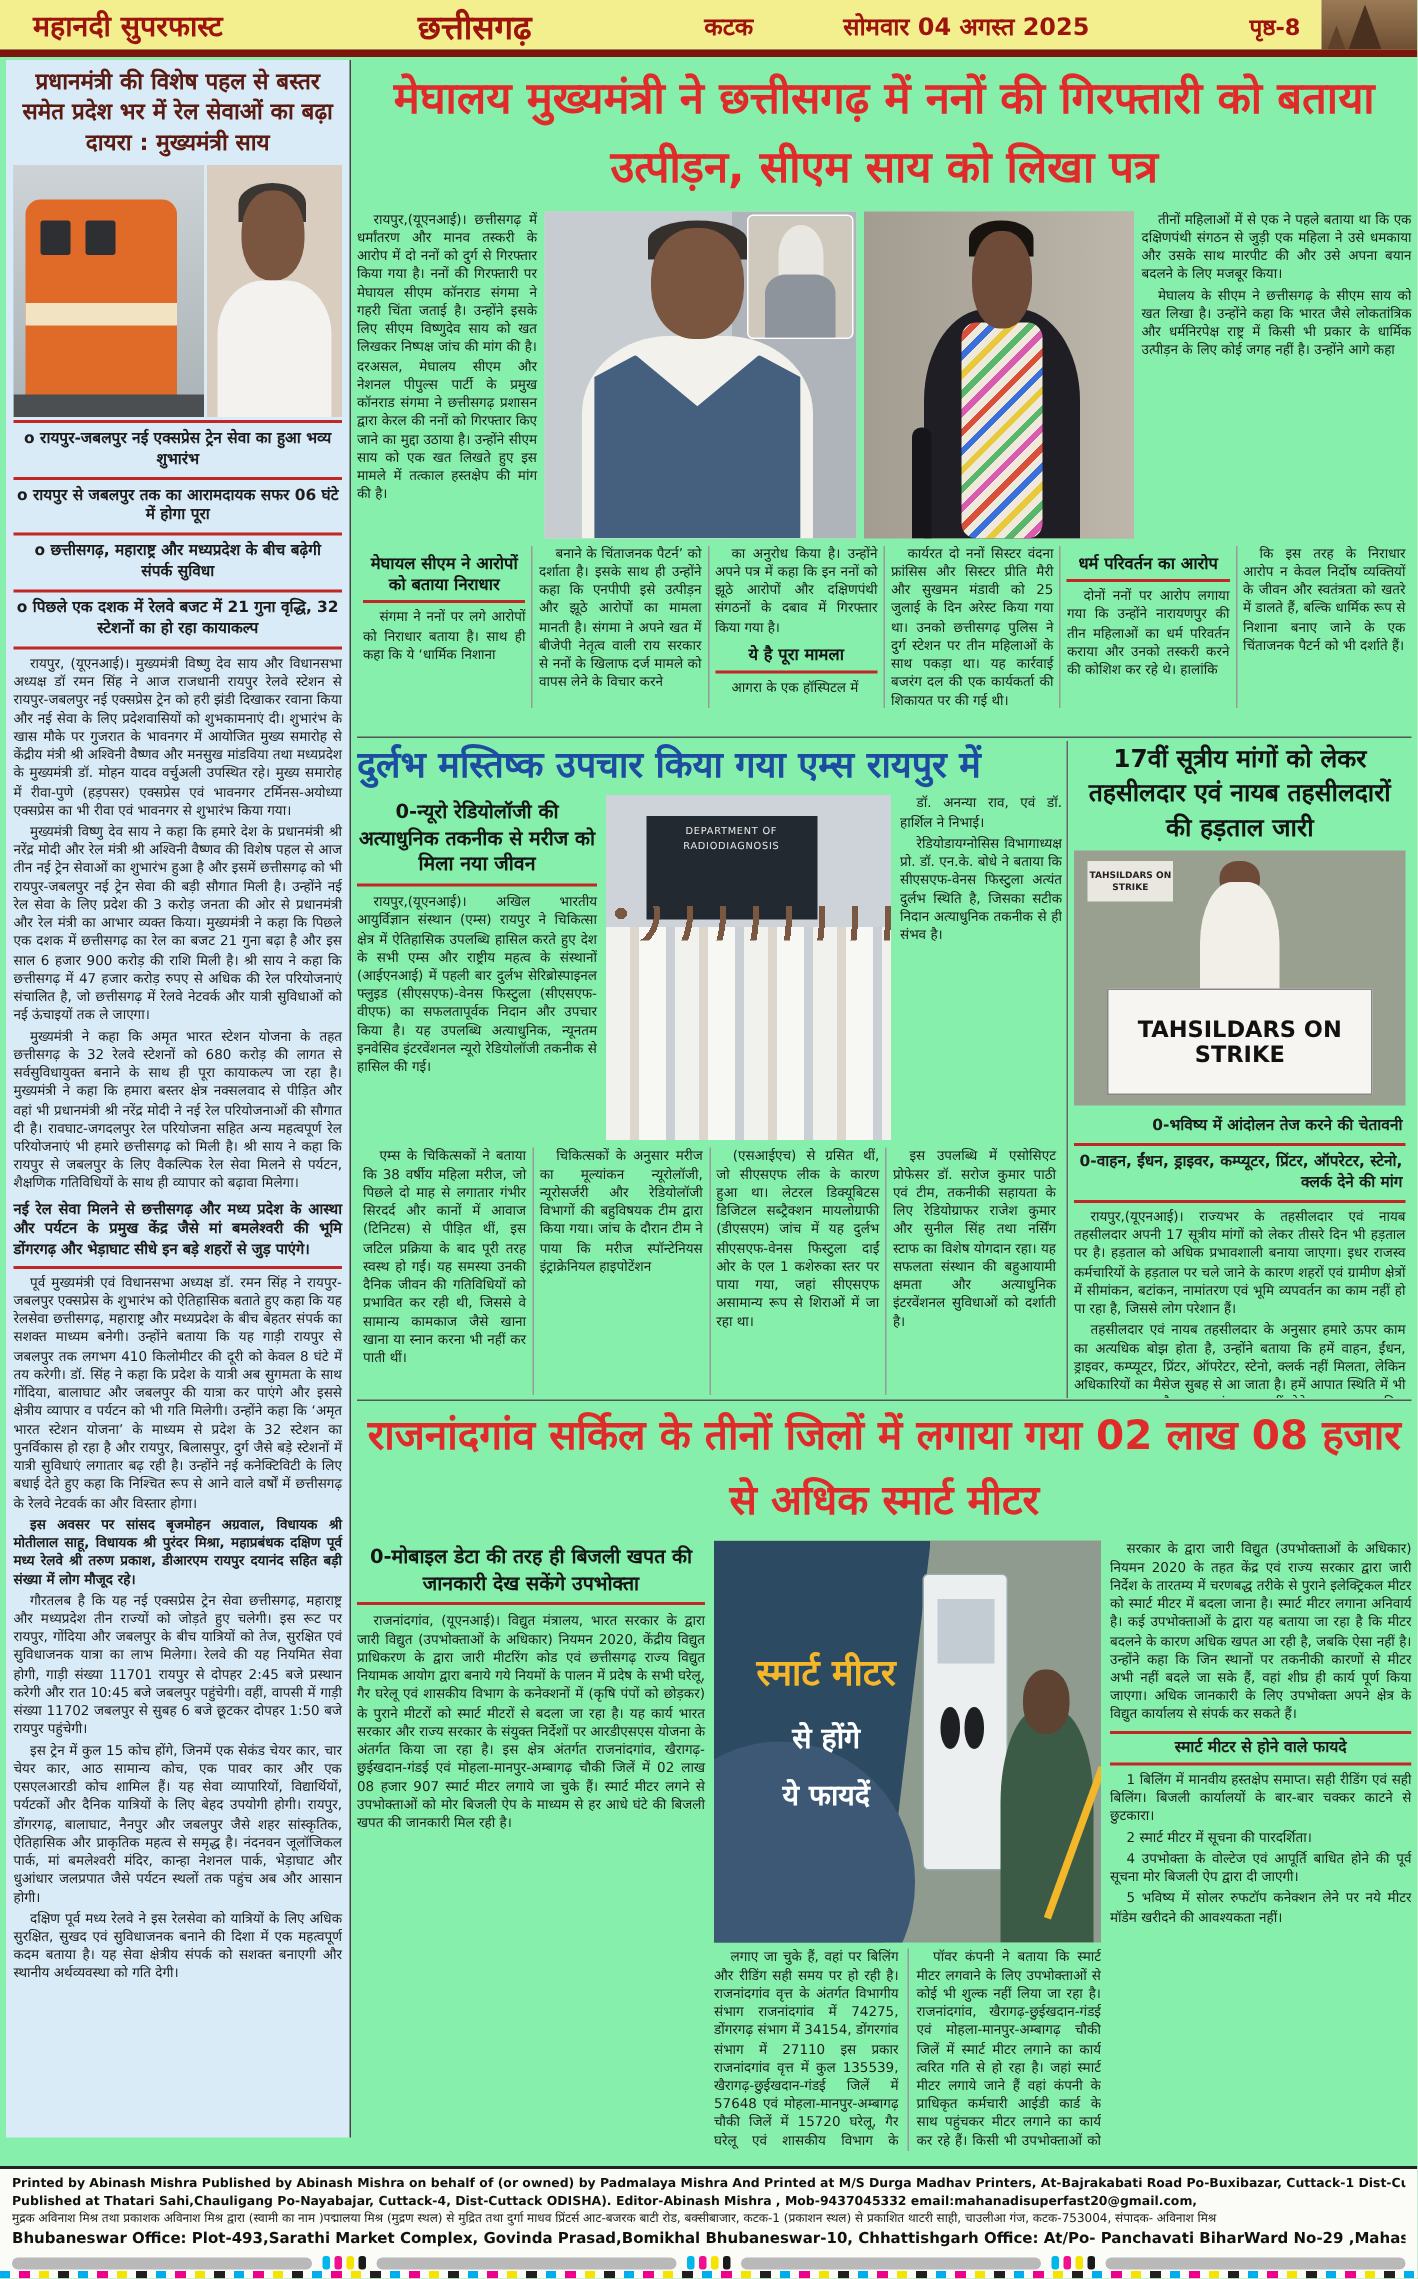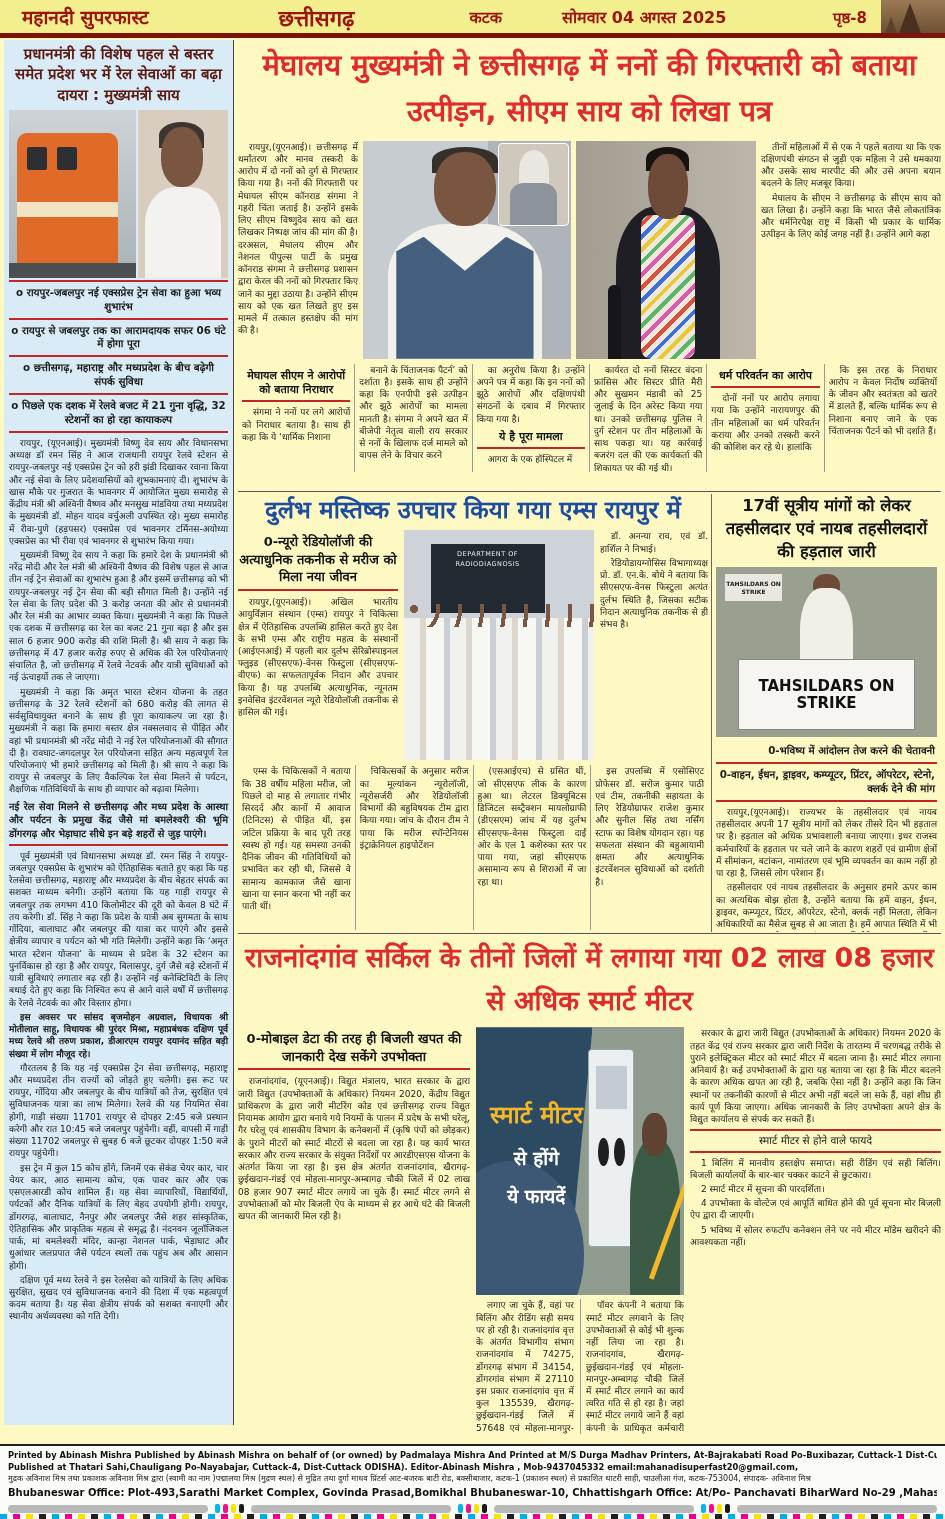--- a/index.html
+++ b/index.html
@@ -1,17 +1,17 @@
 <!DOCTYPE html>
 <html><head>
 <meta charset="utf-8">
 <style>
 *{margin:0;padding:0;box-sizing:border-box}
 html,body{background:#e9e9e4}
-.page{position:relative;width:945px;height:1519px;margin:0 auto;background:#fef9c3;
+.page{position:relative;width:945px;height:1519px;margin:0 auto;background:#86efac;
   font-family:"DejaVu Sans","Liberation Sans",sans-serif;color:#1c1c1c;overflow:hidden}
 
 .masthead{position:absolute;left:0;top:0;width:945px;height:33px;background:#f3ef8e;display:flex;align-items:center;color:#9c140d;font-weight:bold}
 .m-paper{font-size:19px;margin-left:22px}
 .m-edition{font-size:22px;margin-left:130px}
 .m-city{font-size:16px;margin-left:115px}
 .m-date{font-size:16px;margin-left:60px}
 .m-page{font-size:15px;margin-left:auto;margin-right:14px}
 .m-temple{width:64px;height:33px;background:linear-gradient(#9a7a55,#6e4f33);position:relative;flex:0 0 auto}
 .m-temple:before{content:"";position:absolute;left:18px;bottom:0;width:22px;height:30px;background:#4a3category:#4a301e;background:#4a301e;clip-path:polygon(50% 0,100% 100%,0 100%)}
@@ -65,21 +65,21 @@
 .sangma .scarf{position:absolute;left:36%;top:34%;width:30%;height:66%;border-radius:10px;background:repeating-linear-gradient(135deg,#efe9dc 0 5px,#d94f3b 5px 9px,#efe9dc 9px 14px,#3b6fd9 14px 18px,#efe9dc 18px 23px,#e8c93b 23px 27px,#efe9dc 27px 32px,#58b56a 32px 36px,#efe9dc 36px 41px,#d95bb0 41px 45px)}
 .sangma .mic{position:absolute;left:18%;bottom:0;width:7%;height:34%;background:#15151a;border-radius:6px 6px 0 0}
 .n-right{flex:1}
 .n-right .shd{font-size:11.5px}
 .nuns-strip{display:flex;margin-top:5px;height:108px}
 .scol{flex:1;padding:0 4px;overflow:hidden}
 .scol + .scol{border-left:1px solid #9a9a9a}
 
 .hline1{position:absolute;left:238px;top:491px;width:703px;height:1px;background:#555}
 .aiims{position:absolute;left:238px;top:494px;width:470px;height:438px;overflow:hidden}
-.h-blue{color:#1c4da0;font-size:24px;font-weight:bold;text-align:center;line-height:1.35;margin-bottom:4px}
+.h-blue{color:#1c4da0;font-size:24px;font-weight:bold;line-height:1.35;margin-bottom:4px}
 .arow{display:flex;gap:6px;height:230px}
 .acol1{width:160px;flex:0 0 auto}
 .docs{width:190px;flex:0 0 auto;background:#cdd3d8}
 .docs .board{position:absolute;left:14%;top:6%;width:60%;height:30%;background:#232931;color:#e8e8e8;font-size:6.5px;text-align:center;padding-top:6px;line-height:1.5;letter-spacing:.5px}
 .docs .crowd{position:absolute;left:0;right:0;bottom:0;height:62%;background:repeating-linear-gradient(90deg,#f1f1ee 0 16px,#dcd6cc 16px 22px,#f7f7f4 22px 40px,#c9cfd4 40px 46px)}
 .docs .heads{position:absolute;left:0;right:0;top:32%;height:10%;background:repeating-radial-gradient(circle at 10px 5px,#7a5740 0 4px,transparent 4px 22px)}
 .acol2{flex:1}
 .astrip{display:flex;margin-top:5px;height:165px}
 
 .tah{position:absolute;left:711px;top:494px;width:230px;height:438px;border-left:1px solid #666;padding:0 4px;overflow:hidden}
@@ -91,38 +91,38 @@
 .strike .placard{position:absolute;left:10%;bottom:4%;width:80%;height:42%;background:#f6f5f1;border:1px solid #888;color:#111;font-weight:bold;font-size:15px;line-height:1.15;text-align:center;display:flex;align-items:center;justify-content:center;padding:2px}
 .strike .mini{position:absolute;left:4%;top:4%;width:26%;height:16%;background:#e9e7e0;color:#222;font-weight:bold;font-size:6px;line-height:1.2;text-align:center;display:flex;align-items:center;justify-content:center}
 .tah-bullet{font-weight:bold;font-size:10.3px;line-height:1.35;text-align:right;padding:4px 2px;border-bottom:2px solid #c22626}
 .tah .bt{margin-top:4px}
 
 .hline2{position:absolute;left:238px;top:933px;width:703px;height:1px;background:#555}
 .meter{position:absolute;left:238px;top:936px;width:703px;height:506px;overflow:hidden}
 .h-red-md{color:#e02b2b;font-size:27px;font-weight:bold;text-align:center;line-height:1.6;margin-bottom:5px}
 .mrow{display:flex;gap:6px}
 .mcol1{width:232px;flex:0 0 auto}
-.mcenter{width:208px;flex:0 0 auto}
+.mcenter{width:258px;flex:0 0 auto}
 .mgraphic{height:268px;background:#8e9b8e;margin-bottom:4px}
 .mg-blue{position:absolute;left:0;top:0;width:56%;height:100%;background:#2d4a63;clip-path:polygon(0 0,100% 0,78% 100%,0 100%)}
 .mg-blob{position:absolute;left:-18%;bottom:-20%;width:70%;height:70%;background:#3c5874;border-radius:50%}
 .mg-l1{position:absolute;left:6%;top:26%;width:46%;color:#f3b729;font-size:24px;font-weight:bold;text-align:center}
 .mg-l2{position:absolute;left:6%;top:44%;width:46%;color:#fff;font-size:19px;font-weight:bold;text-align:center}
 .mg-l3{position:absolute;left:6%;top:58%;width:46%;color:#fff;font-size:19px;font-weight:bold;text-align:center}
 .mg-slash{position:absolute;right:6%;top:55%;width:5px;height:40%;background:#f3b729;transform:rotate(20deg)}
 .mg-box{position:absolute;right:24%;top:8%;width:22%;height:74%;background:#eceff0;border:1px solid #9aa;border-radius:4px}
 .mg-box:before{content:"";position:absolute;left:15%;top:8%;width:70%;height:22%;background:#c3ccd2}
 .mg-box:after{content:"";position:absolute;left:20%;top:45%;width:24%;height:14%;background:#1d1f22;border-radius:50%;box-shadow:16px 0 0 #1d1f22}
 .mg-man{position:absolute;right:2%;bottom:0;width:24%;height:58%;background:#3c5b46;border-radius:40% 40% 0 0}
 .mg-manhead{position:absolute;right:8%;bottom:52%;width:12%;height:16%;background:#5f4332;border-radius:46%}
 .mcols{display:flex;gap:6px;height:135px}
 .mcols > div{flex:1;overflow:hidden}
 .mcols > div + div{border-left:1px solid #9a9a9a;padding-left:5px}
 .mcol2{flex:1}
-.shd2c{font-weight:normal;text-align:center;font-size:10.5px;border-bottom:2px solid #c22626;padding:2px 0 3px;margin:4px 0 4px;border-top:2px solid #c22626}
+.shd2c{font-weight:bold;text-align:center;font-size:10.5px;border-bottom:2px solid #c22626;padding:2px 0 3px;margin:4px 0 4px;border-top:2px solid #c22626}
 .benefit{text-indent:11px;margin-bottom:2px}
 
 .footer{position:absolute;left:0;top:1444px;width:945px;height:75px;border-top:2px solid #222;background:#fbfbf7;padding:3px 8px 0}
 .f-en{font-size:8.3px;font-weight:bold;line-height:1.45;color:#111;white-space:nowrap;overflow:hidden}
 .f-hi{font-size:8px;line-height:1.5;color:#222;white-space:nowrap;overflow:hidden}
 .f-en2{font-size:10px;font-weight:bold;line-height:1.5;color:#111;white-space:nowrap;overflow:hidden}
 .regrow{display:flex;align-items:center;margin-top:4px}
 .rbar{flex:1;height:8px;background:#b9b9b9;border-radius:4px}
 .rdots{display:flex;gap:3px;margin:0 7px}
 .rdot{width:5px;height:9px;border-radius:2px}

